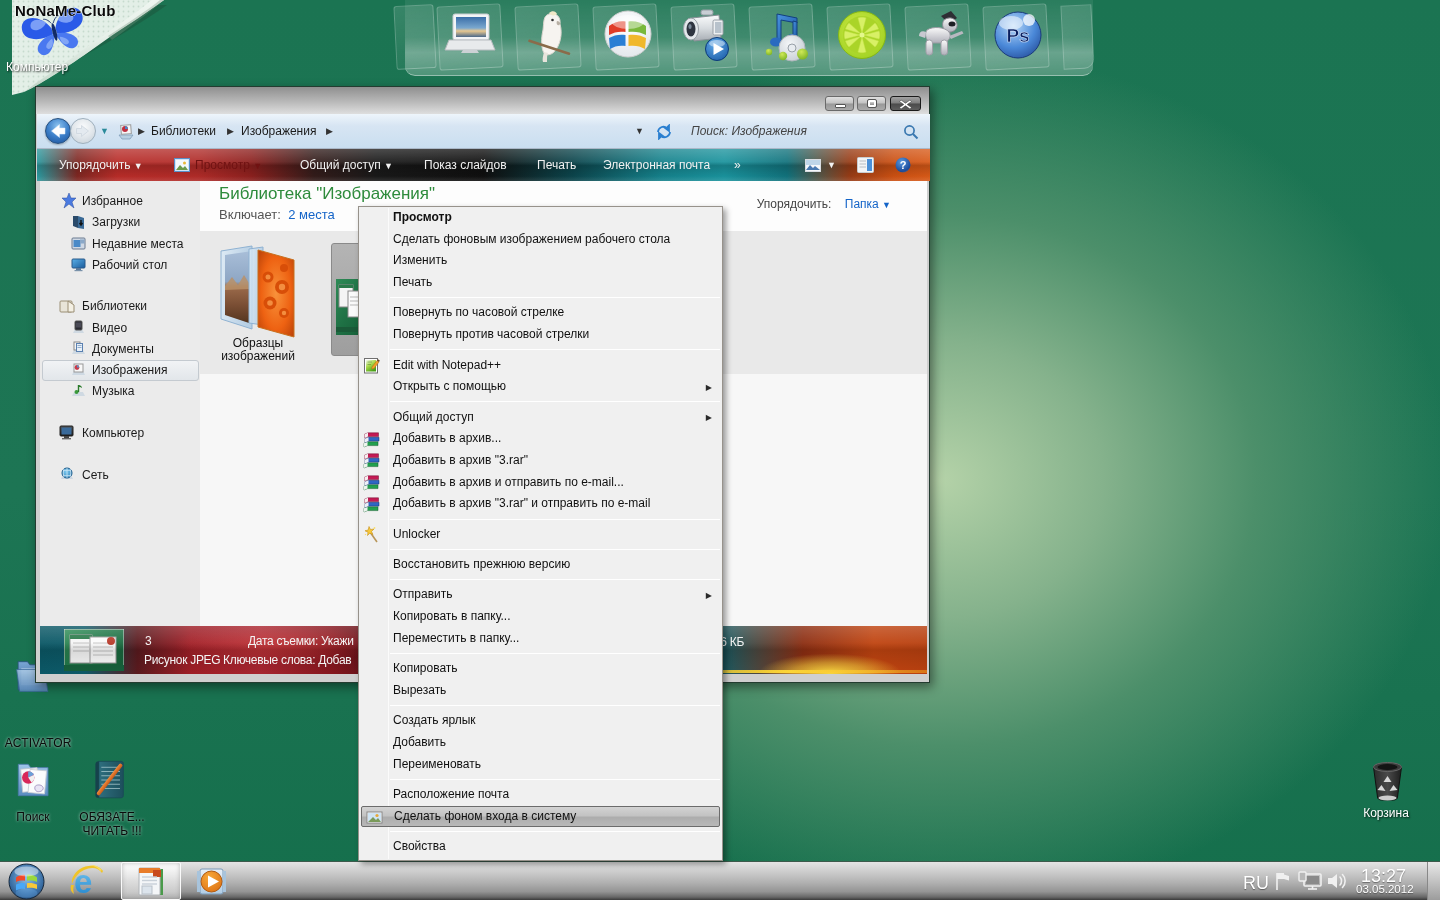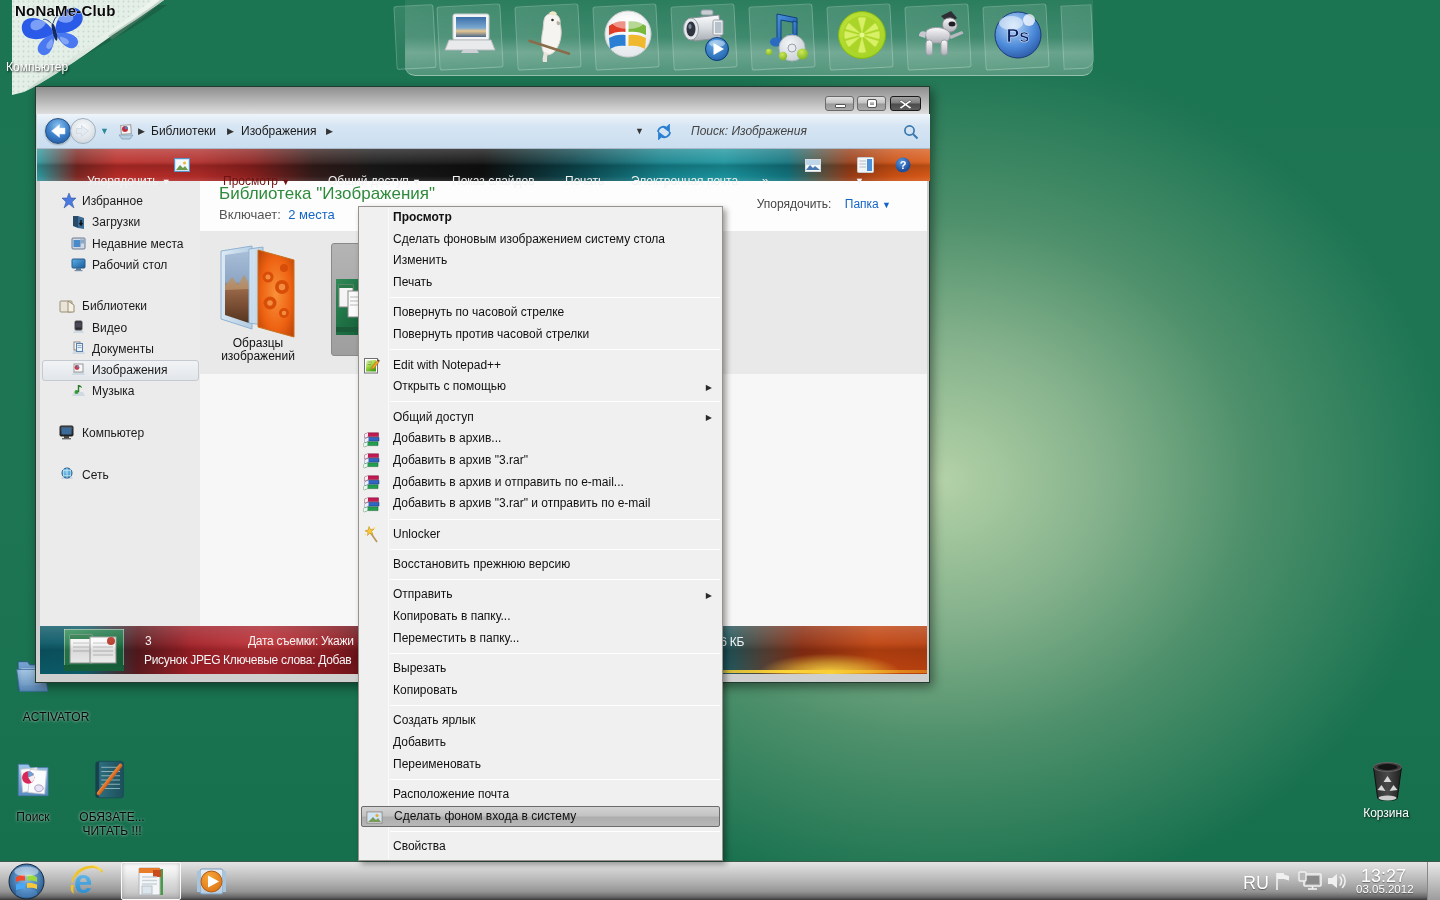--- a/index.html
+++ b/index.html
@@ -44,21 +44,21 @@
 .searchtext { position:absolute; top:0; height:35px; line-height:35px; font-size:12px; color:#444; font-style:italic; }
 
 .toolbar { position:absolute; left:1px; top:62px; width:893px; height:32px;
   background:linear-gradient(90deg,
     #2a9aa0 0%, #7e2722 4.5%, #b82c28 9%, #b02b28 18%, #8c201e 24%, #331c1a 31%,
     #191919 38%, #0f0f0f 50%, #0c454c 60%, #15828c 70%, #1a939d 77%, #11727c 84%,
     #973c16 91%, #cc5012 96%, #d85a18 100%);
 }
 .toolbar::after { content:""; position:absolute; left:0; top:0; right:0; bottom:0;
   background:linear-gradient(180deg, rgba(255,255,255,0.22) 0%, rgba(255,255,255,0.07) 40%, rgba(0,0,0,0.16) 52%, rgba(0,0,0,0.02) 85%, rgba(255,255,255,0.10) 100%); pointer-events:none; }
-.toolbar .titem { position:absolute; z-index:2; top:16px; height:28px; line-height:32px; font-size:12px; color:#f2f2f2;margin-left:28px; }
+.toolbar .titem { position:absolute; z-index:2; top:0; height:28px; line-height:32px; font-size:12px; color:#f2f2f2; }
 .toolbar svg { z-index:2; }
 
 .winbody { position:absolute; left:4px; top:94px; width:887px; height:445px; background:#737373; }
 .navpane { position:absolute; left:0; top:0; width:160px; height:445px; background:#ebebeb; }
 .navitem { position:absolute; font-size:12px; color:#1a1a1a; height:21px; line-height:21px; }
 .navsel { position:absolute; left:2px; top:179px; width:157px; height:21px; border:1px solid #c4cad0; border-radius:3px;
   background:linear-gradient(180deg,#f1f3f5,#e2e6ea); }
 .content { position:absolute; left:160px; top:0; width:727px; height:445px; background:#f7f7f7; }
 .cband1 { position:absolute; left:0; top:0; width:727px; height:50px; background:#fdfdfd; }
 .cband2 { position:absolute; left:0; top:50px; width:727px; height:143px; background:#e9e9e9; }
@@ -616,21 +616,21 @@
     <div class="dtext" style="left:104px; top:27px;">Рисунок JPEG</div>
     <div class="dtext" style="left:208px; top:8px;">Дата съемки: Укажи</div>
     <div class="dtext" style="left:183px; top:27px;">Ключевые слова: Добав</div>
     <div class="dtext" style="left:674px; top:9px;">56 КБ</div>
   </div>
 </div>
 
 <div class="menu">
   <div class="gutline"></div>
   <div class="mi"><b>Просмотр</b></div>
-  <div class="mi">Сделать фоновым изображением систему стола</div>
+  <div class="mi">Сделать фоновым изображением рабочего стола</div>
   <div class="mi">Изменить</div>
   <div class="mi">Печать</div>
   <div class="msep">
       <div></div>
     </div>
   <div class="mi">Повернуть по часовой стрелке</div>
   <div class="mi">Повернуть против часовой стрелки</div>
   <div class="msep">
       <div></div>
     </div>
@@ -708,22 +708,22 @@
   <div class="mi">Восстановить прежнюю версию</div>
   <div class="msep">
       <div></div>
     </div>
   <div class="mi">Отправить<span class="arrow">▶</span></div>
   <div class="mi">Копировать в папку...</div>
   <div class="mi">Переместить в папку...</div>
   <div class="msep">
       <div></div>
     </div>
+  <div class="mi">Копировать</div>
   <div class="mi">Вырезать</div>
-  <div class="mi">Копировать</div>
   <div class="msep">
       <div></div>
     </div>
   <div class="mi">Создать ярлык</div>
   <div class="mi">Добавить</div>
   <div class="mi">Переименовать</div>
   <div class="msep">
       <div></div>
     </div>
   <div class="mi">Расположение почта</div>
@@ -801,21 +801,21 @@
   <path d="M26 26 L30 31 L22 32 Z" fill="#d8d8d8"></path>
   <ellipse cx="20" cy="39" rx="9" ry="2.5" fill="#cccccc"></ellipse>
   <defs>
       <linearGradient id="bin1" x1="0" y1="0" x2="1" y2="0">
         <stop offset="0" stop-color="#2a2a2a"></stop>
         <stop offset="0.5" stop-color="#4a4a4a"></stop>
         <stop offset="1" stop-color="#1e1e1e"></stop>
       </linearGradient>
     </defs>
 </svg>
-<div class="dlabel" style="left:0px; top:710px; width:76px;margin-left:18px;">ACTIVATOR</div>
+<div class="dlabel" style="left:0px; top:736px; width:76px;">ACTIVATOR</div>
 <div class="dlabel" style="left:0px; top:810px; width:66px;">Поиск</div>
 <div class="dlabel" style="left:74px; top:810px; width:76px;">ОБЯЗАТЕ...<br>ЧИТАТЬ !!!</div>
 <div class="dlabelw" style="left:1351px; top:806px; width:70px;">Корзина</div>
 
 <div class="taskbar">
   <svg class="abs" style="left:8px; top:1px;" width="37" height="37" viewBox="0 0 37 37">
     <circle cx="18.5" cy="18.5" r="17.5" fill="url(#orb)" stroke="#16283c"></circle>
     <path d="M8 14.5 C11 12 14.5 11.2 17 12 L17 17.8 C14.5 17.2 11 17.6 8 19 Z" fill="#f04a2a"></path>
     <path d="M19 11.8 C22 11 26 12 29 14.5 L29 19 C26 17.6 21.5 17.2 19 17.8 Z" fill="#9ad83e"></path>
     <path d="M8 21.5 C11 20 14.5 19.6 17 20.2 L17 26 C14.5 25.4 11 25.8 8 27.5 Z" fill="#48a8f8"></path>

